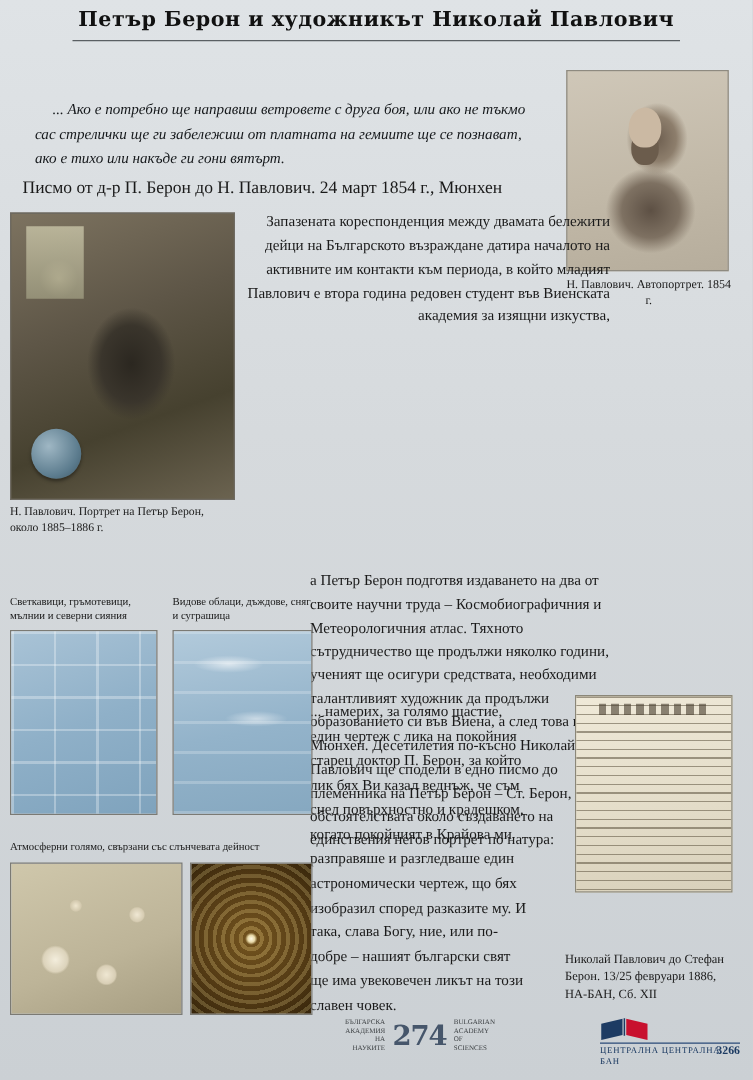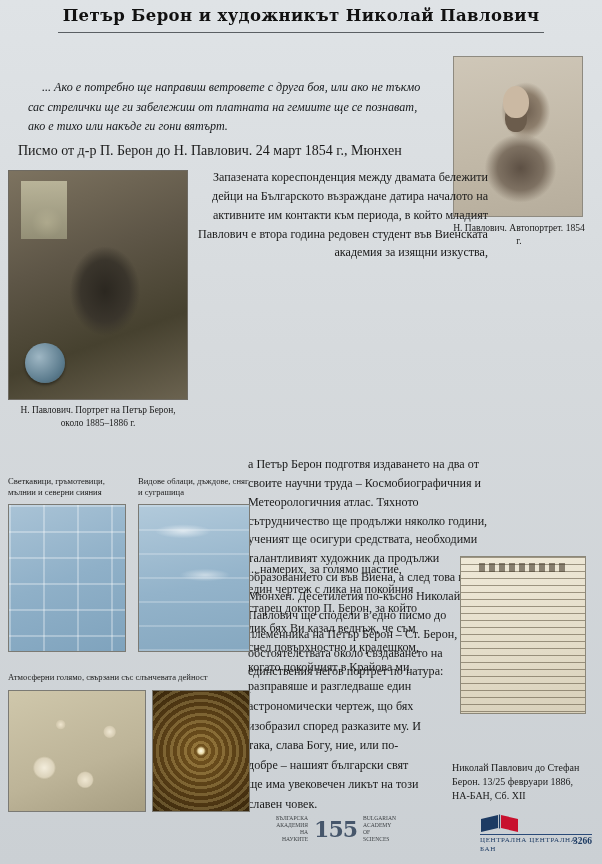--- a/index.html
+++ b/index.html
@@ -94,21 +94,21 @@
     background:radial-gradient(circle at 35% 35%, #9fb7c4, #5c7c8e 65%, #3d5766);
     box-shadow:0 2px 3px rgba(0,0,0,.4);
   }
   .painting-img .window{
     position:absolute;left:12px;top:10px;width:46px;height:58px;
     background:linear-gradient(180deg,#c9c5a8,#9e9b80);
     opacity:.8;
   }
   .painting-cap{
     position:absolute;top:404px;left:8px;width:180px;
-    font-size:9.4px;line-height:1.35;color:#1b1b1b;text-align:center;
+    font-size:9.4px;line-height:1.35;color:#1b1b1b;
   }
 
   
   .body-text{
     position:absolute;top:168px;left:192px;width:296px;
     font-size:12.1px;line-height:1.56;
     text-align:right;
   }
 
   .body-text2{
@@ -276,21 +276,21 @@
       <div class="fill"></div>
     </div>
 
   <div class="letter-frame">
     <div class="letter-img"></div>
   </div>
   <div class="letter-cap">Николай Павлович до Стефан Берон. 13/25 февруари 1886, НА-БАН, Сб. XII</div>
 
   <div class="footer-bas">
     <div class="bas-left">БЪЛГАРСКА АКАДЕМИЯ НА НАУКИТЕ</div>
-    <div class="bas-155">155</div>
+    <div class="bas-155">274</div>
     <div class="bas-right">BULGARIAN ACADEMY OF SCIENCES</div>
   </div>
 
   <div class="footer-lib">
     <svg class="lib-mark" viewBox="0 0 40 22">
       <path d="M1 20 L18 16 L18 3 L1 7 Z" fill="#1d3b63"></path>
       <path d="M21 16 L38 20 L38 7 L21 3 Z" fill="#c8102e"></path>
       <path d="M19.5 2.5 L19.5 16.5" stroke="#1d3b63" stroke-width="1.2"></path>
     </svg>
     <div class="lib-rule"></div>

